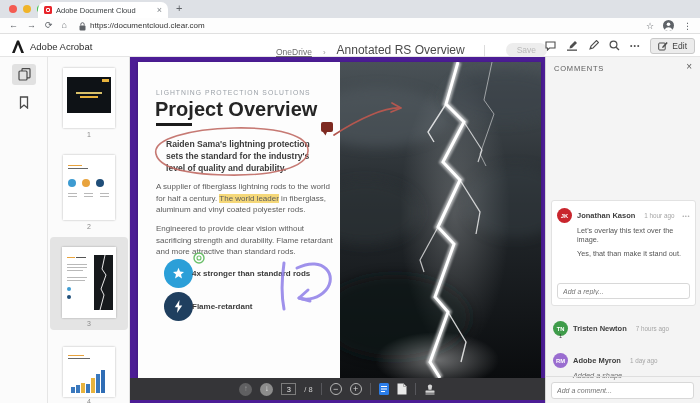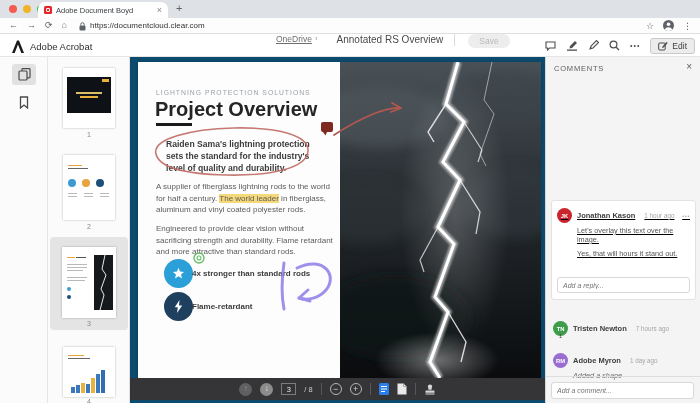--- a/index.html
+++ b/index.html
@@ -26,24 +26,24 @@
   .urltext { font-size:8px; color:#333; margin-left:4px; }
   .urlright { position:absolute; right:8px; top:0; height:16px; display:flex; align-items:center; gap:9px; }
   .starglyph { font-size:9px; color:#5f6368; }
   .menuvdots { font-size:9px; color:#5f6368; letter-spacing:0; }
 
   
   .appheader { position:absolute; left:0; top:34px; width:700px; height:23px; background:#fff;
     border-bottom:1px solid #e5e5e5; }
   .acrologo { position:absolute; left:11px; top:5px; }
   .appname { position:absolute; left:30px; top:7px; font-size:9.5px; color:#2c2c2c; }
-  .crumbs { position:absolute; left:276px; top:0; height:23px; display:flex; align-items:flex-start; gap:3px; }
+  .crumbs { position:absolute; left:276px; top:0; height:23px; display:flex; align-items:flex-end; gap:11px; }
   .crumb-parent { font-size:8.5px; color:#6e6e6e; text-decoration:underline; }
   .crumb-sep { font-size:8px; color:#9a9a9a; }
-  .crumb-current { font-size:10px; color:#4a4a4a;margin-left:16px; }
+  .crumb-current { font-size:12px; color:#4a4a4a; }
   .crumb-div { width:1px; height:12px; background:#dcdcdc; margin-left:8px; }
   .savebtn { margin-left:10px; background:#ededed; border-radius:9px; padding:2px 11px;
     font-size:8.5px; color:#b9b9b9; }
   .headtools { position:absolute; right:5px; top:0; height:23px; display:flex; align-items:center; gap:10px; }
   .tool-ic { display:flex; align-items:center; }
   .moredots { font-size:7px; color:#4f4f4f; letter-spacing:1px; }
   .editbtn { display:flex; align-items:center; gap:4px; background:#ececec; border:1px solid #c9c9c9;
     border-radius:3px; padding:2px 7px; font-size:8.5px; color:#3f3f3f; }
 
   
@@ -62,21 +62,21 @@
   .tnum { position:absolute; left:0; width:82px; text-align:center; font-size:7px; color:#8a8a8a; }
   .selblock { position:absolute; left:2px; top:180px; width:78px; height:93px; background:#e4e4e4; border-radius:4px; }
   .mini-dark { position:absolute; left:4px; top:9px; width:44px; height:36px; background:#0e1216; }
   .mini-line { position:absolute; background:#d8c069; height:1.5px; }
   .mini-badge { position:absolute; right:2px; top:2px; width:7px; height:3px; background:#e8b33d; }
   .dotrow { position:absolute; left:5px; top:24px; display:flex; gap:6px; }
   .mdot { width:8px; height:8px; border-radius:50%; }
   .gline { position:absolute; background:#b9b9b9; height:1px; }
 
   
-  .viewer { position:absolute; left:130px; top:57px; width:415px; height:346px; background:#0c4a6e; }
+  .viewer { position:absolute; left:130px; top:57px; width:415px; height:346px; background:#4c1d95; }
   .page { position:absolute; left:8px; top:5px; width:403px; height:316px; background:#fdfdfd;
     box-shadow:0 1px 3px rgba(0,0,0,.25); overflow:hidden; }
   .eyebrow { position:absolute; left:18px; top:27px; font-size:6.8px; letter-spacing:1px; color:#9ba1a8; }
   .doctitle { position:absolute; left:17px; top:36px; font-size:20px; font-weight:600; color:#252525; }
   .docrule { position:absolute; left:18px; top:61px; width:36px; height:3px; background:#1a1a1a; }
   .lead { position:absolute; left:28px; top:76px; width:146px; font-size:8.6px; font-weight:bold;
     color:#3c3c3c; line-height:12px; }
   .para { position:absolute; left:18px; width:182px; font-size:8px; color:#5c5c5c; line-height:11.5px; }
   .p1 { top:119px; } .p2 { top:161px; }
   .hl { background:#f5d879; }
@@ -101,31 +101,31 @@
   .vdiv { width:1px; height:12px; background:#57575c; }
   .zoomcirc { width:12px; height:12px; border-radius:50%; border:1px solid #b5b5b5; color:#d5d5d5;
     font-size:9px; display:flex; align-items:center; justify-content:center; line-height:1; }
 
   
   .comments { position:absolute; left:545px; top:57px; width:155px; height:346px; background:#f4f4f4;
     border-left:1px solid #d5d5d5; }
   .cp-title { position:absolute; left:8px; top:7px; font-size:7.5px; letter-spacing:.8px; color:#5c5c5c; }
   .cp-close { position:absolute; right:8px; top:5px; font-size:10px; color:#5c5c5c; line-height:1; }
   .thread { position:absolute; left:5px; top:143px; width:145px; background:#fff;
-    border:1px solid #e2e2e2; border-radius:3px; padding:5px 5px 6px 5px;text-decoration:underline; }
+    border:1px solid #e2e2e2; border-radius:3px; padding:5px 5px 6px 5px; }
   .crow { display:flex; align-items:center; gap:5px; margin-top:2px; }
   .avatar { width:15px; height:15px; border-radius:50%; color:#fff; font-size:5.8px; font-weight:bold;
     display:flex; align-items:center; justify-content:center; flex:none; position:relative; }
   .cname { font-size:7.5px; font-weight:bold; color:#3d3d3d; }
   .ctime { font-size:6.3px; color:#a5a5a5; margin-left:4px; }
   .cdots { margin-left:auto; font-size:6px; color:#b0b0b0; letter-spacing:.5px; }
   .ctext { margin:3px 0 5px 20px; font-size:7.3px; color:#555; line-height:9px; }
   .ctext.act { font-style:italic; color:#6f6f6f; }
   .replyinput { width:133px; height:16px; border:1px solid #d8d8d8; border-radius:3px; background:#fff;
-    font-size:7px; font-style:italic; color:#a8a8a8; padding-left:5px; font-family:inherit; margin-top:14px; }
+    font-size:7px; font-style:italic; color:#a8a8a8; padding-left:5px; font-family:inherit; margin-top:20px; }
   .cstand { position:absolute; left:5px; width:145px; padding:0 2px; }
   .cs1 { top:233px; } .cs2 { top:262px; } .cs3 { top:294px; }
   .avbadge { position:absolute; left:-2px; bottom:-3px; font-size:5.5px; color:#3d3d3d; font-weight:normal; }
   .cp-footer { position:absolute; left:0; top:319px; width:155px; height:27px; border-top:1px solid #dedede; }
   .commentinput { position:absolute; left:5px; top:5px; width:143px; height:17px; border:1px solid #d8d8d8;
     border-radius:3px; background:#fff; font-size:7px; font-style:italic; color:#a8a8a8;
     padding-left:5px; font-family:inherit; }
 </style>
 </head>
 <body>
@@ -133,21 +133,21 @@
 <div id="app">
 
   <div class="tabstrip">
     <div class="lights">
       <span class="light r"></span>
       <span class="light y"></span>
       <span class="light g"></span>
     </div>
     <div class="tab">
       <span class="favicon"></span>
-      <span class="tabtitle">Adobe Document Boyd</span>
+      <span class="tabtitle">Adobe Document Cloud</span>
       <span class="tabclose">×</span>
     </div>
     <span class="newtab">+</span>
   </div>
 
   <div class="urlrow">
     <span class="navglyph">←</span>
     <span class="navglyph">→</span>
     <span class="navglyph">⟳</span>
     <span class="navglyph">⌂</span>
@@ -417,21 +417,21 @@
     <div class="cp-close">×</div>
 
     <div class="thread">
       <div class="crow">
         <span class="avatar" style="background: rgb(201, 37, 45);">JK</span>
         <span class="cname">Jonathan Kason</span>
         <span class="ctime">1 hour ago</span>
         <span class="cdots">•••</span>
       </div>
       <div class="ctext">Let's overlay this text over the image.</div>
-      <div class="ctext">Yes, that will hours it stand out.</div>
+      <div class="ctext">Yes, that than make it stand out.</div>
       <input class="replyinput" placeholder="Add a reply..." style="">
     </div>
 
 
     <div class="cstand cs2">
       <div class="crow">
         <span class="avatar" style="background: rgb(63, 156, 74);">TN</span>
         <span class="avbadge" style="position:absolute; left:8px; margin-top:14px;">1</span>
         <span class="cname">Tristen Newton</span>
         <span class="ctime">7 hours ago</span>

